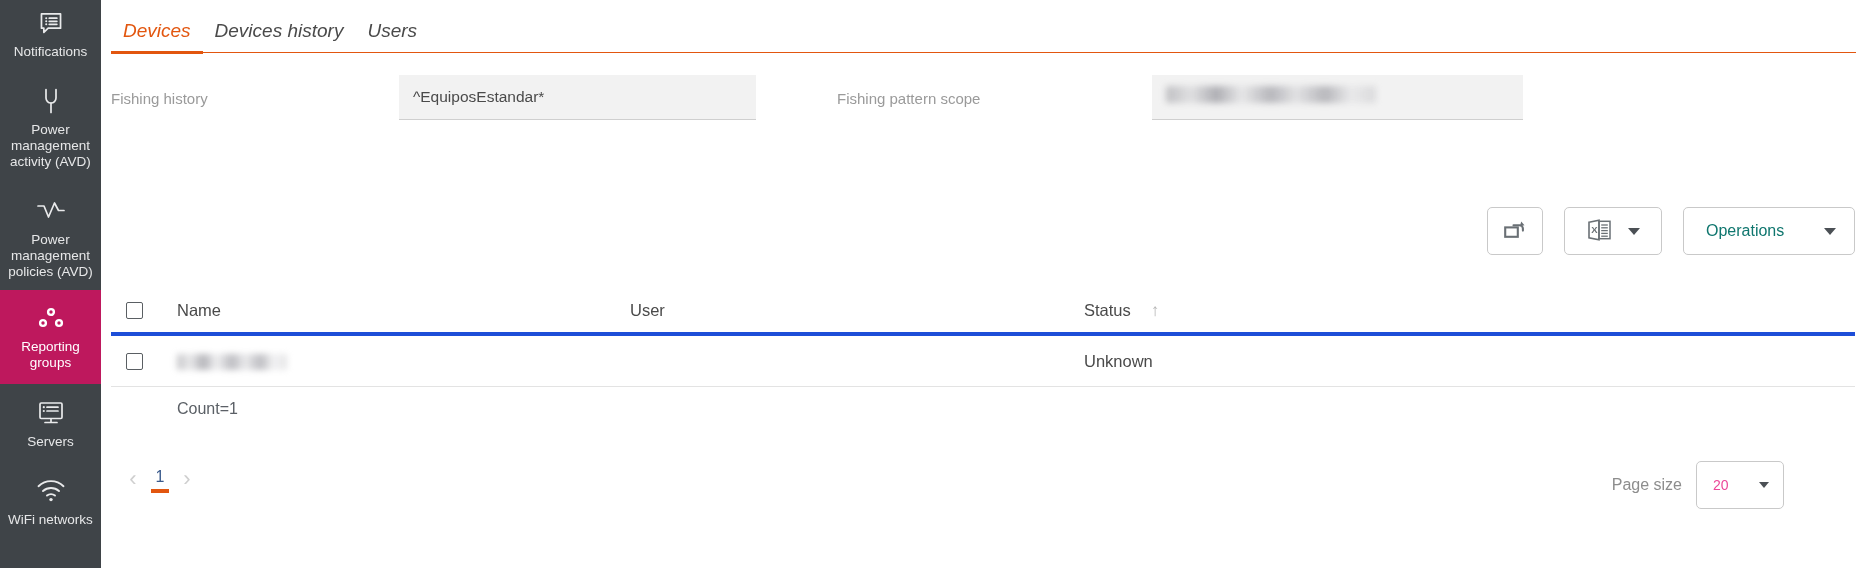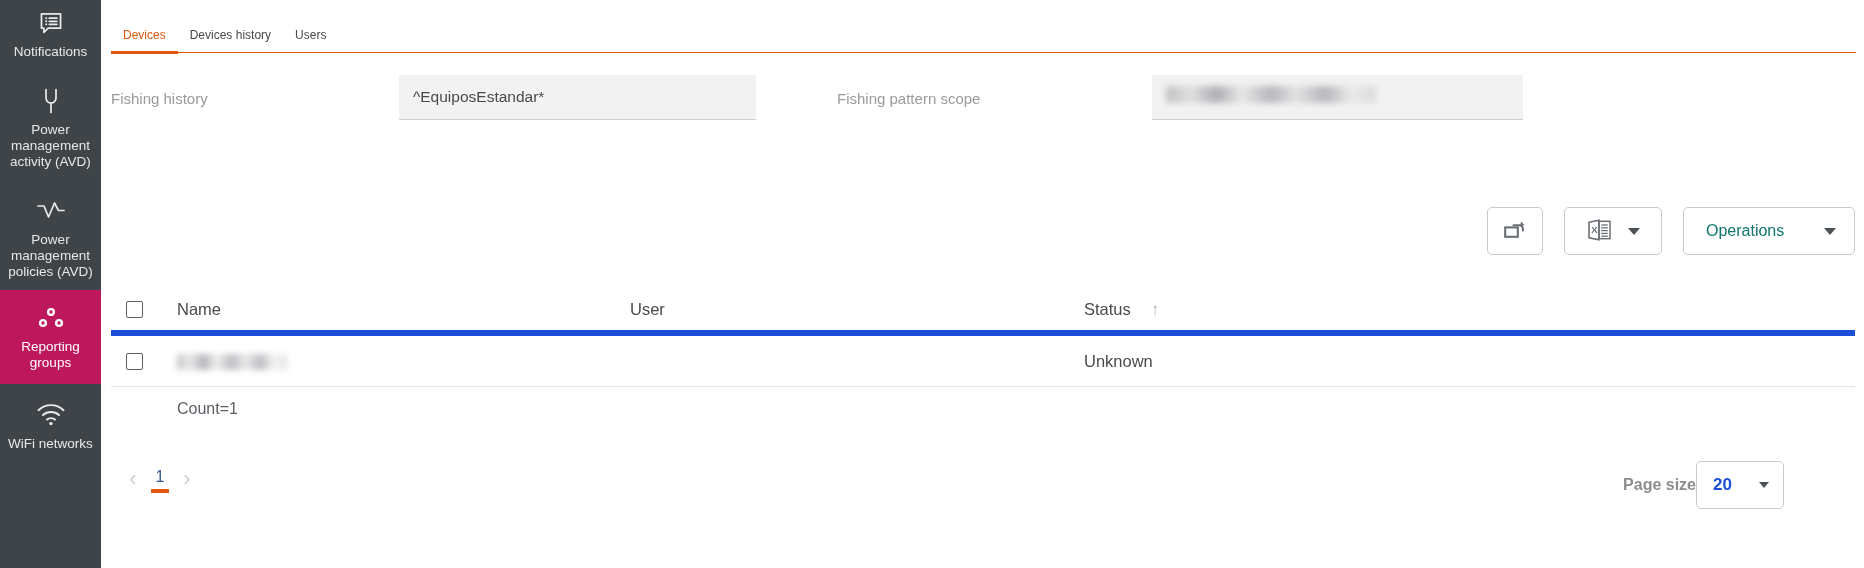--- a/index.html
+++ b/index.html
@@ -86,26 +86,27 @@
     display: flex;
     align-items: flex-start;
   }
   .tabs {
     display: flex;
     align-items: flex-end;
     height: 53px;
     padding-left: 0px;
   }
   .tab {
-    font-size: 12px;
+    font-size: 19px;
     color: #4a4a4a;
     padding: 0 12px 11px 12px;
     cursor: pointer;
     position: relative;
     white-space: nowrap;
+    font-style: italic;
   }
   .tab:first-child { margin-left: 0px; }
   .tab.active {
     color: #e2560f;
   }
   .tab.active::after {
     content: "";
     position: absolute;
     left: 0; right: 0; bottom: -1px;
     height: 3px;
@@ -223,21 +224,21 @@
   .table-wrap {
     position: absolute;
     left: 10px;
     right: 9px;
     top: 288px;
   }
   .thead {
     display: flex;
     align-items: center;
     height: 48px;
-    border-bottom: 6px solid #1d4ed8;
+    border-bottom: 4px solid #1d4ed8;
     padding-left: 15px;
   }
   .trow {
     display: flex;
     align-items: center;
     height: 51px;
     border-bottom: 1px solid #e3e3e3;
     padding-left: 15px;
   }
   .cb {
@@ -312,41 +313,41 @@
     height: 4px;
     background: #e2560f;
   }
 
   .pagesize {
     position: absolute;
     right: 80px;
     top: 461px;
     display: flex;
     align-items: center;
-    font-weight: bold;
+    gap: 14px;
   }
   .pagesize-label {
     font-size: 16px;
     color: #8d8d8d;
   }
   .pagesize-select {
     width: 88px;
     height: 48px;
     border: 1px solid #c9c9c9;
     border-radius: 5px;
     background: #ffffff;
     display: flex;
     align-items: center;
     justify-content: space-between;
     padding: 0 14px 0 16px;
     cursor: pointer;
   }
   .pagesize-value {
-    font-size: 17px;
-    color: #1d4ed8;
+    font-size: 14px;
+    color: #ec4899;
   }
   .caret-sm {
     width: 0; height: 0;
     border-left: 5px solid transparent;
     border-right: 5px solid transparent;
     border-top: 6px solid #4b5055;
   }
 </style>
 </head>
 <body>
@@ -393,20 +394,34 @@
       <span class="nav-icon">
         <svg width="30" height="24" viewBox="0 0 30 24" fill="none" stroke="#ffffff" stroke-width="2.4">
           <circle cx="15" cy="6" r="2.9"></circle>
           <circle cx="7" cy="17" r="2.9"></circle>
           <circle cx="23" cy="17" r="2.9"></circle>
         </svg>
       </span>
       <span class="nav-label">Reporting groups</span>
     </div>
 
+    <div class="nav-item" id="nav-servers">
+      <span class="nav-icon">
+        <svg width="30" height="26" viewBox="0 0 30 26" fill="none" stroke="#e9eaeb" stroke-width="1.7" stroke-linejoin="round">
+          <rect x="4" y="3" width="22" height="15.5" rx="1.2"></rect>
+          <line x1="7.8" y1="7.2" x2="7.8" y2="7.2" stroke-linecap="round" stroke-width="2.2"></line>
+          <line x1="11" y1="7.2" x2="22" y2="7.2" stroke-linecap="round"></line>
+          <line x1="7.8" y1="11" x2="7.8" y2="11" stroke-linecap="round" stroke-width="2.2"></line>
+          <line x1="11" y1="11" x2="22" y2="11" stroke-linecap="round"></line>
+          <line x1="15" y1="18.5" x2="15" y2="22.3"></line>
+          <line x1="9" y1="22.5" x2="21" y2="22.5" stroke-linecap="round"></line>
+        </svg>
+      </span>
+      <span class="nav-label">Servers</span>
+    </div>
 
     <div class="nav-item" id="nav-wifi">
       <span class="nav-icon">
         <svg width="30" height="24" viewBox="0 0 30 24" fill="none" stroke="#e9eaeb" stroke-width="1.9" stroke-linecap="round">
           <path d="M2.5 7.2 A18 18 0 0 1 27.5 7.2"></path>
           <path d="M7 12 A12 12 0 0 1 23 12"></path>
           <path d="M11 16.6 A6.2 6.2 0 0 1 19 16.6"></path>
           <circle cx="15" cy="20.6" r="1.7" fill="#e9eaeb" stroke="none"></circle>
         </svg>
       </span>

